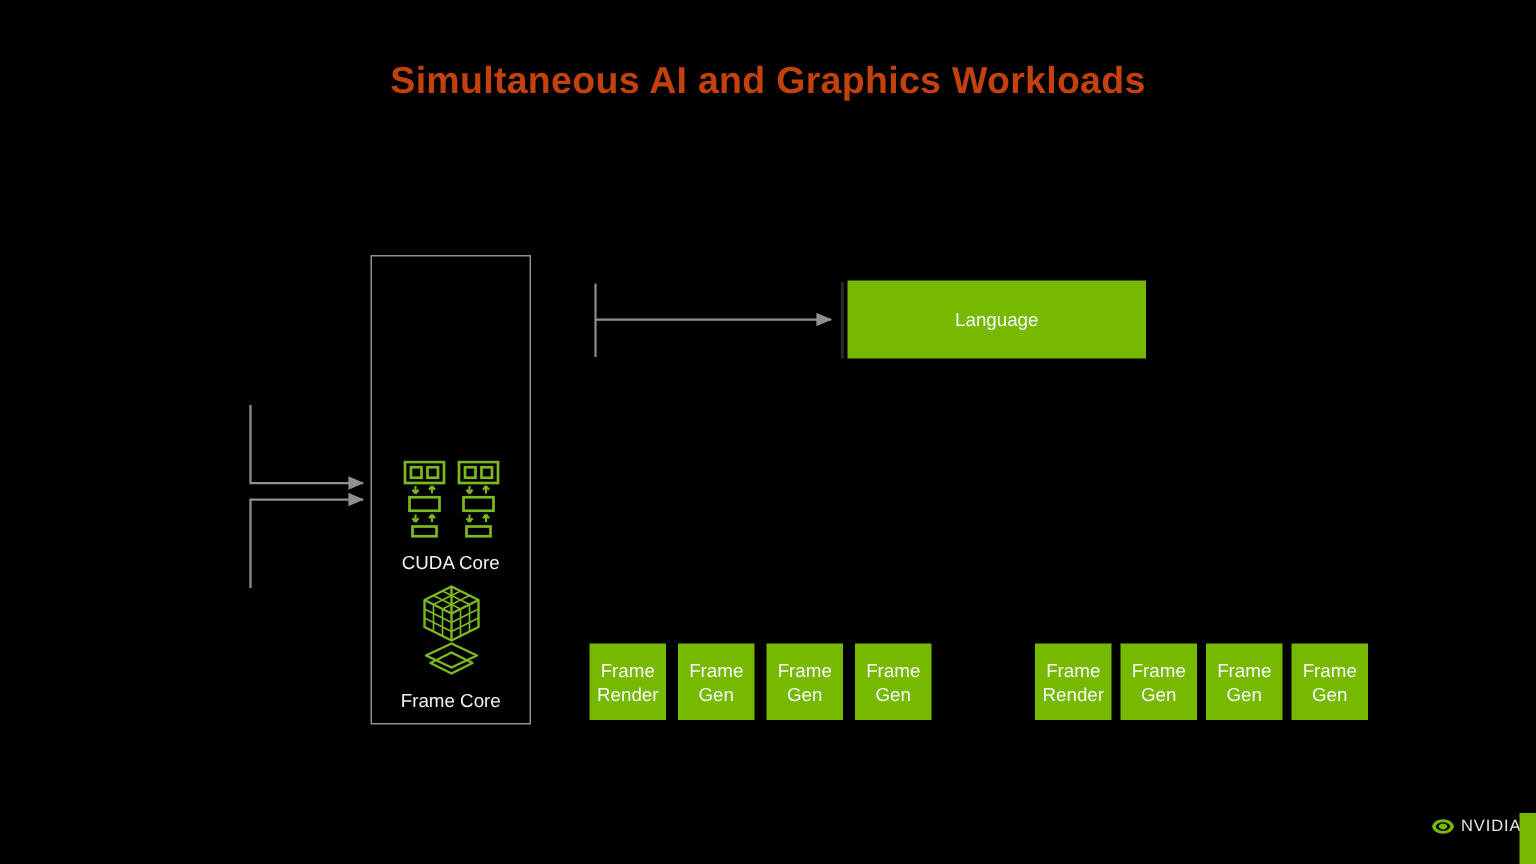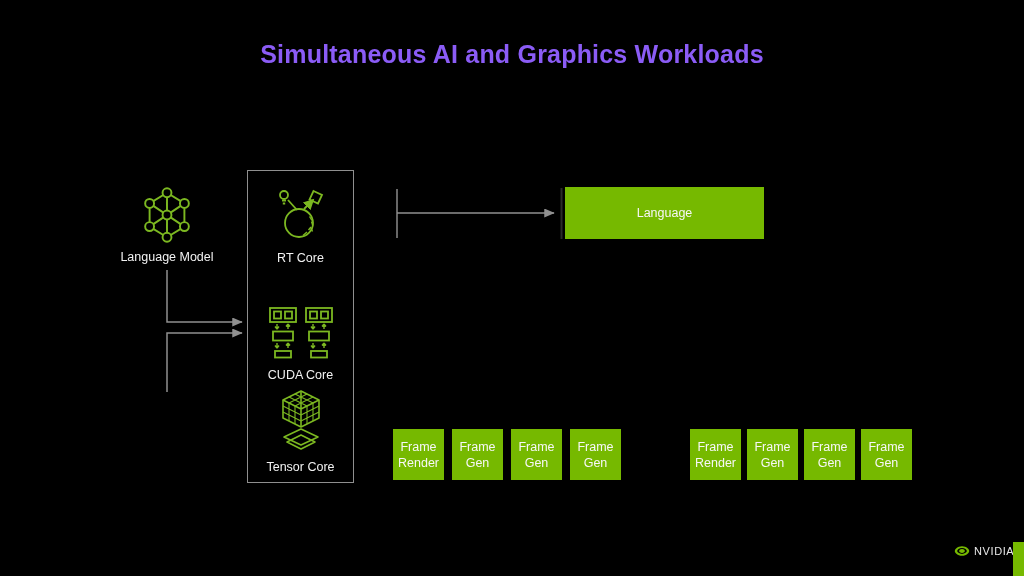--- a/index.html
+++ b/index.html
@@ -2,21 +2,21 @@
 <html><head>
 <meta charset="utf-8">
 <style>
   html,body{margin:0;padding:0;background:#000;}
   .slide{
     position:relative;width:1024px;height:576px;background:#000000;overflow:hidden;
     font-family:"Liberation Sans", sans-serif;color:#f2f2f2;
   }
   .title{
     position:absolute;top:40px;left:0;width:100%;text-align:center;
-    font-size:25px;font-weight:700;color:#8b5cf6;letter-spacing:.2px;
+    font-size:25px;font-weight:700;color:#c2410c;letter-spacing:.2px;
   }
   .connectors{position:absolute;left:0;top:0;width:1024px;height:576px;}
   .input-group{position:absolute;display:flex;flex-direction:column;align-items:center;}
   .input-group .ilabel{font-size:12.5px;color:#f2f2f2;white-space:nowrap;}
   .gpu-label{position:absolute;left:247px;top:147px;width:108px;text-align:center;font-size:12.5px;color:#84cc16;margin-top:40px;}
   .gpu-box{
     position:absolute;left:247px;top:170px;width:107px;height:313px;
     border:1px solid #8f8f8f;box-sizing:border-box;background:#000;
   }
   .core{position:absolute;left:0;right:0;display:flex;flex-direction:column;align-items:center;gap:9px;}
@@ -48,62 +48,25 @@
         <path d="M0,0 L7,3 L0,6 Z" fill="#909090"></path>
       </marker>
     </defs>
     <path d="M167,270 L167,322 L242,322" fill="none" stroke="#909090" stroke-width="1.5" marker-end="url(#ah)"></path>
     <path d="M167,392 L167,333 L242,333" fill="none" stroke="#909090" stroke-width="1.5" marker-end="url(#ah)"></path>
     <line x1="397" y1="189" x2="397" y2="238" stroke="#8a8a8a" stroke-width="1.5"></line>
     <line x1="397" y1="213" x2="554" y2="213" stroke="#909090" stroke-width="1.5" marker-end="url(#ah)"></line>
     <line x1="561.5" y1="188" x2="561.5" y2="239" stroke="#2b2b2b" stroke-width="2"></line>
   </svg>
 
-  <div class="input-group" style="left:97px;top:186px;width:140px;">
-    <svg class="icon" width="58" height="58" viewBox="0 0 60 60">
-      <g stroke="#7cb821" stroke-width="2" fill="none">
-        <path d="M30,7 L12,18 M30,7 L48,18 M12,18 L12,42 M48,18 L48,42 M12,42 L30,53 M48,42 L30,53
-                 M30,7 L30,30 M12,18 L30,30 M48,18 L30,30 M12,42 L30,30 M48,42 L30,30 M30,53 L30,30
-                 M12,18 L48,42 M48,18 L12,42"></path>
-        <circle cx="30" cy="7" r="4.6" fill="#000"></circle>
-        <circle cx="12" cy="18" r="4.6" fill="#000"></circle>
-        <circle cx="48" cy="18" r="4.6" fill="#000"></circle>
-        <circle cx="30" cy="30" r="4.6" fill="#000"></circle>
-        <circle cx="12" cy="42" r="4.6" fill="#000"></circle>
-        <circle cx="48" cy="42" r="4.6" fill="#000"></circle>
-        <circle cx="30" cy="53" r="4.6" fill="#000"></circle>
-      </g>
-    </svg>
-    <div class="ilabel" style="margin-top:6px;">Language Model</div>
-  </div>
 
 
   <div class="gpu-label">RTX GPU</div>
   <div class="gpu-box">
 
-    <div class="core core-rt">
-      <svg class="icon" width="56" height="56" viewBox="0 0 56 56">
-        <g stroke="#7cb821" stroke-width="1.8" fill="none">
-          <circle cx="11" cy="9" r="4"></circle>
-          <path d="M9,14.5 h4 M9.8,17.5 h2.4"></path>
-          <path d="M15,14 L24,24"></path>
-          <path d="M31,23 L40,14" marker-end="url(#rtah)"></path>
-          <path d="M40.5,5 L49,9 L45,17.5 L36.5,13.5 Z"></path>
-          <circle cx="26" cy="37" r="14"></circle>
-          <path d="M34,25.5 L37.5,29 M36.5,30.5 L39,34.5 M38.5,35.5 L39.8,39.5 M38,42 L39.5,45.5" stroke-width="1.4"></path>
-          <path d="M30,49.5 L34,46 M35.5,44 L38,41" stroke-width="1.4"></path>
-        </g>
-        <defs>
-          <marker id="rtah" markerWidth="8" markerHeight="8" refX="5" refY="3" orient="auto">
-            <path d="M0,0 L6,3 L0,6 Z" fill="#7cb821"></path>
-          </marker>
-        </defs>
-      </svg>
-      <div class="clabel">RT Core</div>
-    </div>
 
     <div class="core core-cuda">
       <svg class="icon" width="66" height="52" viewBox="0 0 66 52">
         <g stroke="#7cb821" stroke-width="1.8" fill="none">
 
           <rect x="2" y="1" width="26" height="14"></rect>
           <rect x="6" y="4.5" width="7" height="7"></rect>
           <rect x="17" y="4.5" width="7" height="7"></rect>
           <path d="M9,17 v5 M9,22 l-2,-2.5 M9,22 l2,-2.5" stroke-width="1.4"></path>
           <path d="M20,22 v-5 M20,17 l-2,2.5 M20,17 l2,2.5" stroke-width="1.4"></path>
@@ -136,21 +99,21 @@
           <path d="M14,8 L32,17 M20,5 L38,14 M32,5 L14,14 M38,8 L20,17" stroke-width="1.1"></path>
 
           <path d="M32,17 L32,35 M38,14 L38,32 M26,26 L44,17 M26,32 L44,23" stroke-width="1.1"></path>
 
           <path d="M20,17 L20,35 M14,14 L14,32 M26,26 L8,17 M26,32 L8,23" stroke-width="1.1"></path>
 
           <path d="M26,40 L43,48 L26,56 L9,48 Z"></path>
           <path d="M26,46 L40,53 L26,60 L12,53 Z"></path>
         </g>
       </svg>
-      <div class="clabel">Tensor Core</div>
+      <div class="clabel">Frame Core</div>
     </div>
   </div>
 
   <div class="green-box response-box">
     <span>Language</span>
   </div>
 
   <div class="green-box frame-box" style="left:393px;">
     <span>Frame Render</span>
   </div>

